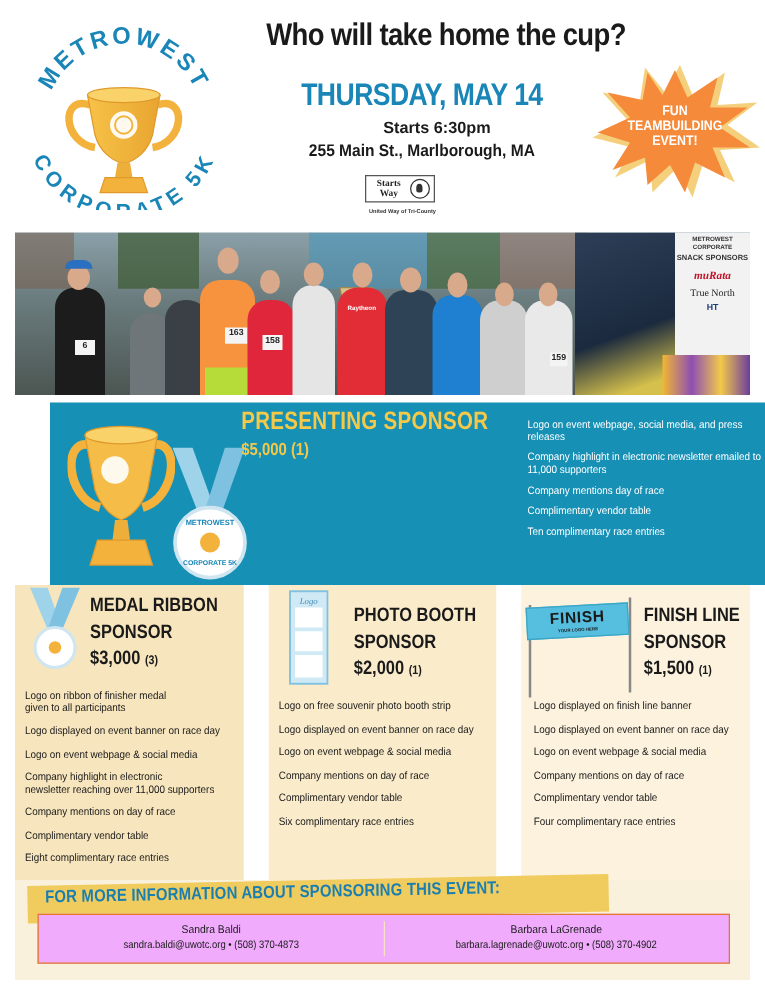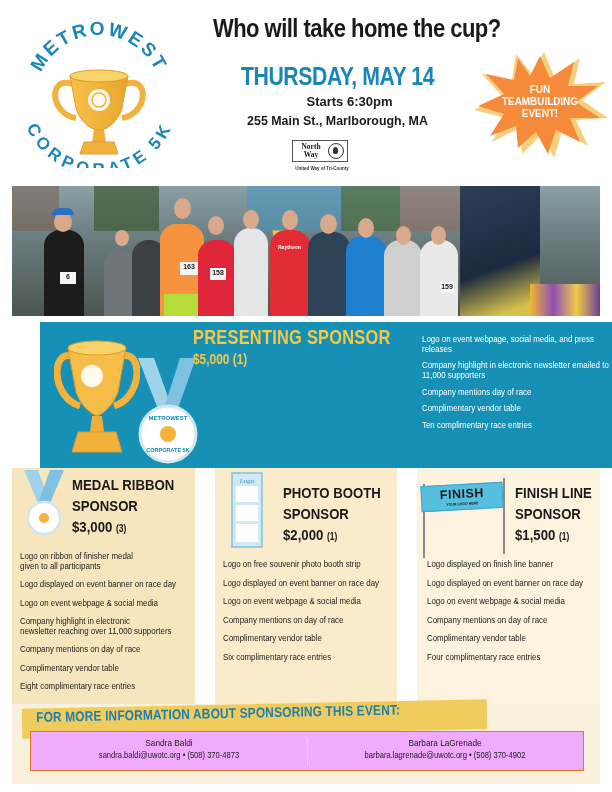--- a/index.html
+++ b/index.html
@@ -106,21 +106,21 @@
   </svg>
 </div>
 
 <div class="headline">Who will take home the cup?</div>
 <div class="date">THURSDAY, MAY 14</div>
 <div class="starts">Starts 6:30pm</div>
 <div class="address">255 Main St., Marlborough, MA</div>
 
 <div class="uw">
   <div class="uw-text">
-    <div>North</div>
+    <div>Starts</div>
     <div>Way</div>
   </div>
   <div class="uw-seal"></div>
 </div>
 <div class="uw-caption">United Way of Tri-County</div>
 
 <svg class="burst" viewBox="0 0 140 112">
   <polygon fill="#f5d07c" points="74,4 84,28 110,10 104,36 136,34 112,52 138,70 106,72 118,98 92,84 84,110 72,86 52,106 50,80 22,94 36,70 4,62 32,48 12,26 42,32 46,6 62,26"></polygon>
   <polygon fill="#f58a3b" points="70,8 80,30 104,14 98,38 128,38 106,54 130,70 100,70 110,94 86,82 78,106 66,84 48,100 46,78 20,88 34,66 8,58 34,46 16,26 44,32 48,10 60,28"></polygon>
 </svg>
@@ -172,20 +172,27 @@
   <div class="head" style="left:346px;top:32px;width:16px;height:20px;"></div>
 
   <div class="person" style="left:372px;width:38px;height:80px;background:#cfcfcf;"></div>
   <div class="head" style="left:384px;top:40px;width:15px;height:19px;"></div>
 
   <div class="person" style="left:408px;width:38px;height:80px;background:#e9e9e9;"></div>
   <div class="head" style="left:419px;top:40px;width:15px;height:19px;"></div>
   <div class="bib" style="left:428px;top:96px;width:14px;height:11px;">159</div>
 
   <div style="position:absolute;left:448px;top:0;width:80px;height:130px;background:linear-gradient(160deg,#2d3e57,#1b2a3e 60%,#d5c04c 90%);"></div>
+  <div class="sign">
+    <div class="sign-line">METROWEST CORPORATE</div>
+    <div class="sign-line" style="font-size:6px;">SNACK SPONSORS</div>
+    <div class="sign-murata">muRata</div>
+    <div class="sign-tn">True North</div>
+    <div class="sign-ht">HT</div>
+  </div>
   <div style="position:absolute;right:0;bottom:0;width:70px;height:32px;background:linear-gradient(90deg,#f2b733,#8e4fb3,#f2c94a,#6c3d9e);"></div>
 </div>
 
 <div class="present">
   <svg class="present-trophy" viewBox="0 0 86 136">
     <path d="M18 28 C -4 22, -2 70, 26 78" stroke="#f2b23c" stroke-width="7" fill="none"></path>
     <path d="M68 28 C 90 22, 88 70, 60 78" stroke="#f2b23c" stroke-width="7" fill="none"></path>
     <path d="M14 20 L72 20 L64 64 C 58 80, 48 86, 43 88 C 38 86, 28 80, 22 64 Z" fill="#f5bd48" stroke="#e09a2c"></path>
     <ellipse cx="43" cy="20" rx="29" ry="7" fill="#f9d26a" stroke="#e09a2c"></ellipse>
     <path d="M38 88 L48 88 L50 104 L36 104 Z" fill="#eeae3a"></path>

